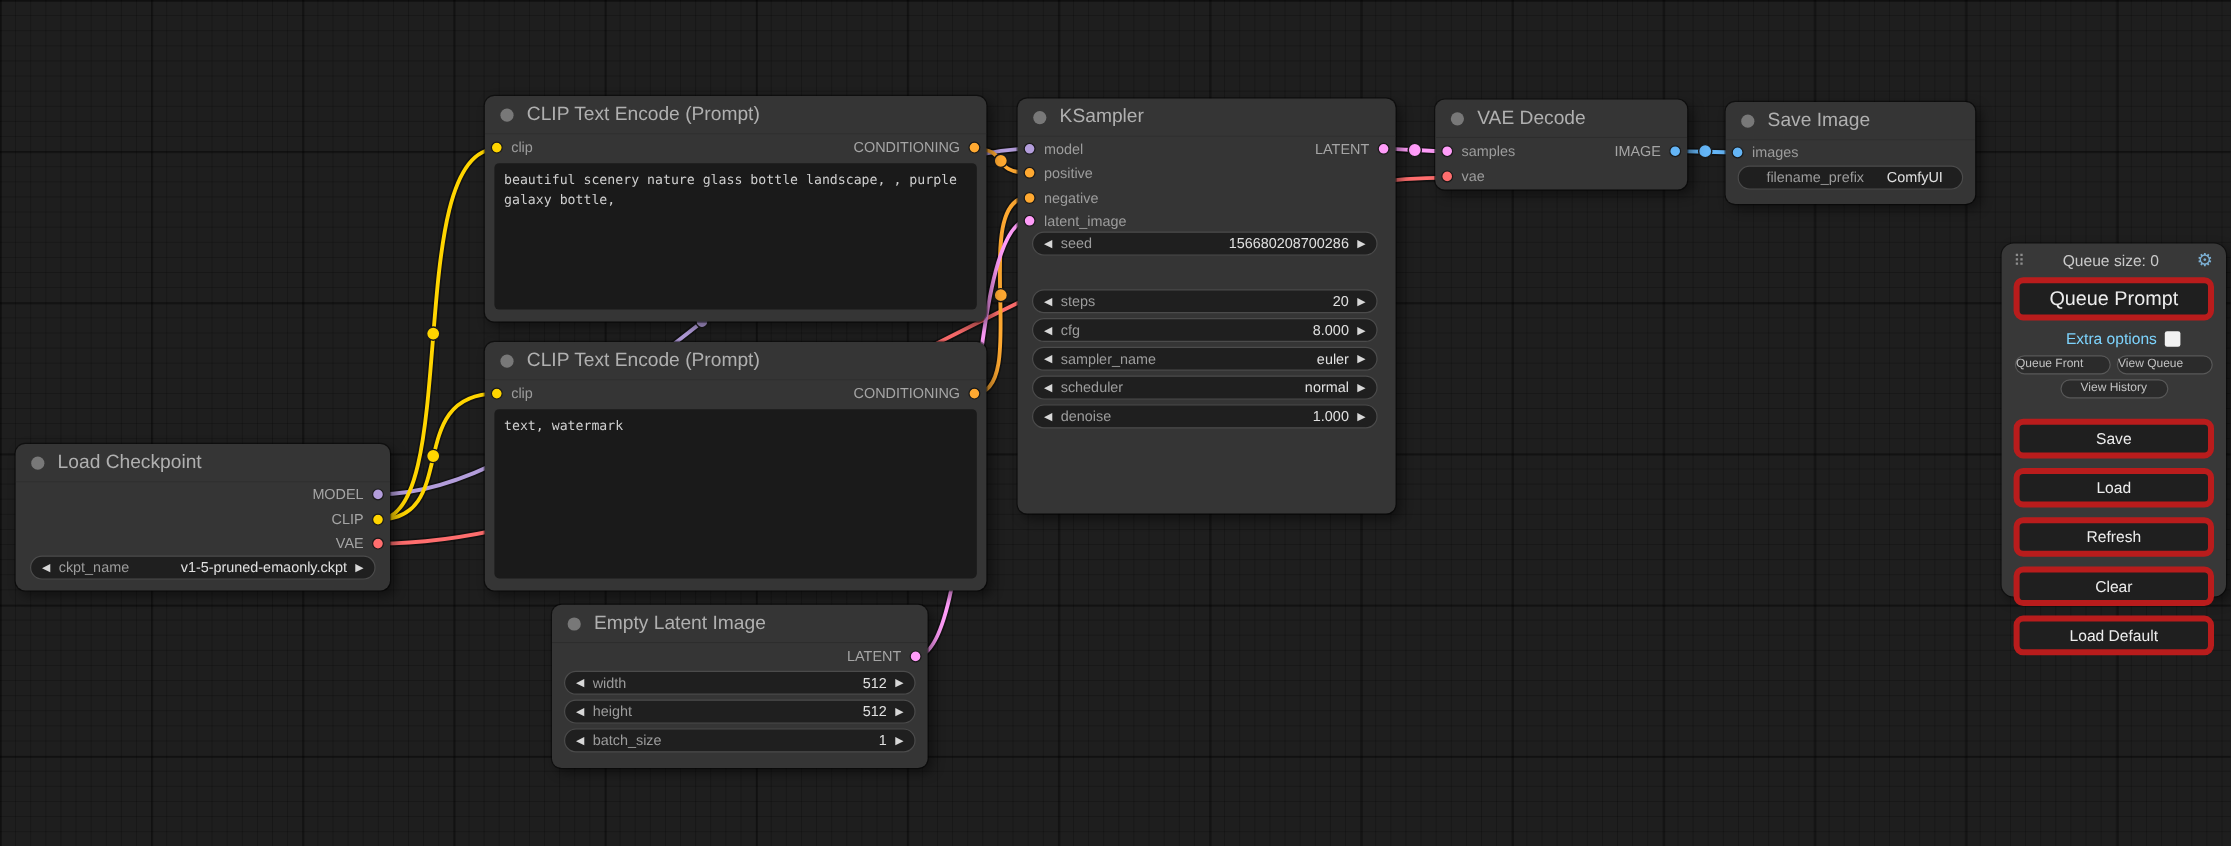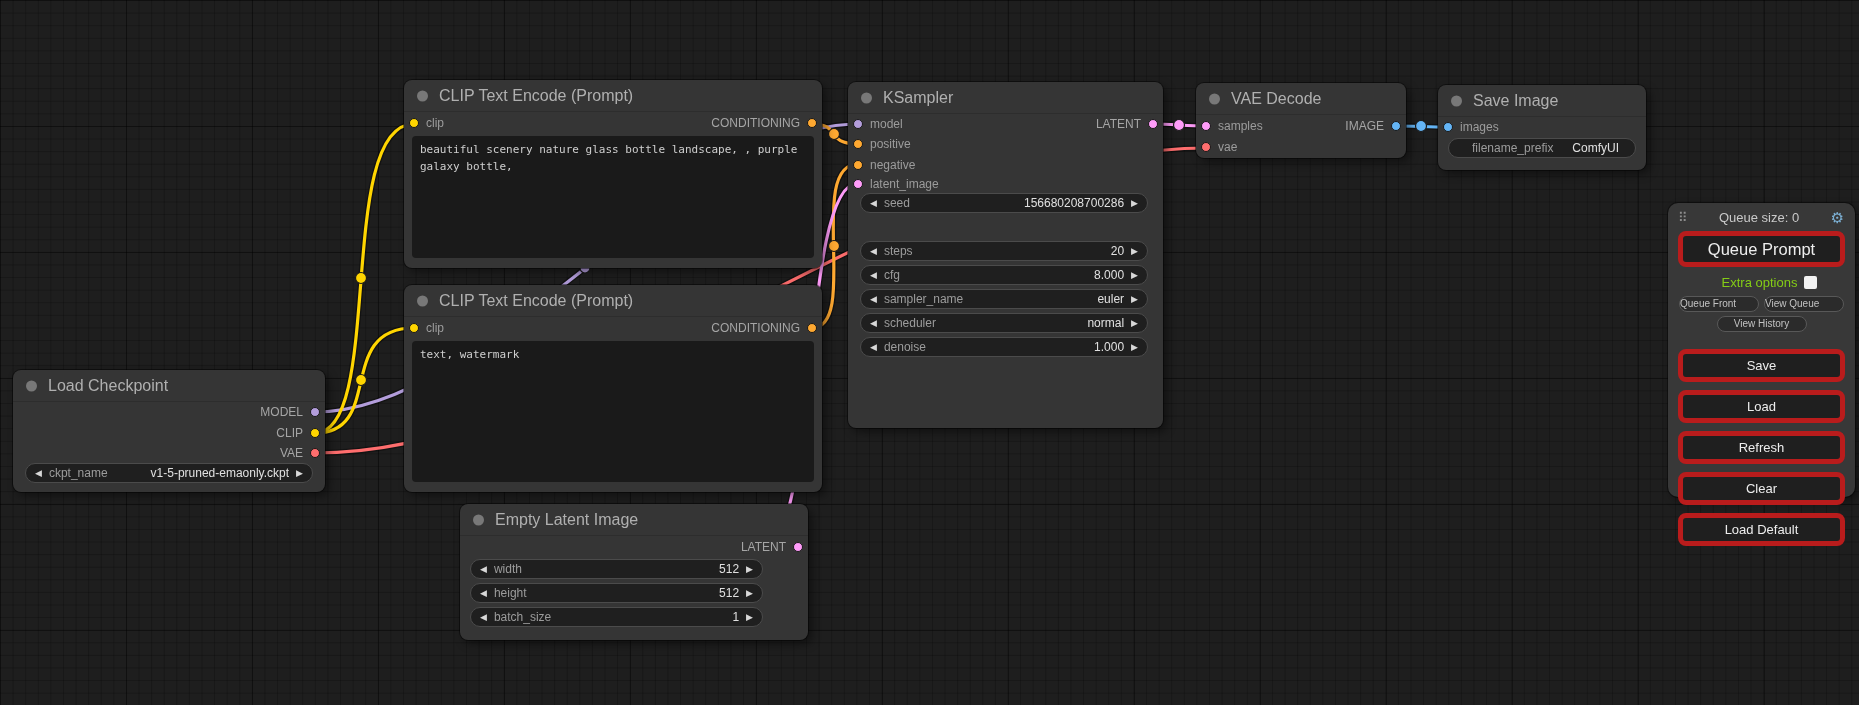--- a/index.html
+++ b/index.html
@@ -47,21 +47,21 @@
 
   .panel{position:absolute;left:1668px;top:203px;width:187px;height:294px;background:#383838;
     border-radius:10px;z-index:3;box-shadow:0 0 0 1px rgba(0,0,0,.4), 4px 4px 10px rgba(0,0,0,.45);}
   .qhead{display:flex;align-items:center;padding:7px 11px 0 10px;}
   .qhandle{color:#8d8d8d;font-size:13px;cursor:grab;line-height:1;}
   .qsize{flex:1;text-align:center;color:#c9c9c9;font-size:13px;}
   .qgear{color:#7cb0d4;font-size:15px;cursor:pointer;line-height:1;}
   .btn{background:#1f1f1f;border:5px solid #b91c1c;border-radius:8px;color:#ededed;
     text-align:center;cursor:pointer;}
   .qprompt{margin:6px 10px 0;height:26px;line-height:26px;font-size:16.5px;}
-  .extra{display:flex;justify-content:center;align-items:center;gap:7px;color:#84cc16;
+  .extra{display:flex;justify-content:center;align-items:center;gap:7px;color:#7dd3fc;
     font-size:13px;margin-top:8px;padding-left:16px;}
   .checkbox{width:13px;height:13px;background:#f2f2f2;border-radius:2px;cursor:pointer;}
   .srow{display:flex;gap:5px;margin:6px 11px 0;}
   .sbtn{flex:1;height:14px;line-height:14px;font-size:10px;border-radius:8px;color:#c2c2c2;
     background:#2b2b2b;border:1px solid #585858;}
   .vh{display:block;margin:4px auto 0;width:88px;height:14px;line-height:14px;font-size:10px;
     border-radius:8px;color:#c2c2c2;background:#2b2b2b;border:1px solid #585858;}
   .big{height:23px;line-height:23px;font-size:13px;margin:0 10px;}
   .big.first{margin-top:17px;}
   .big + .big{margin-top:8px;}
@@ -150,21 +150,21 @@
     </div>
     <div class="row" style="top:33px;height:20px;">
       <span class="pdot in" style="background-color: rgb(255, 213, 0);"></span>
       <span class="inlabel">clip</span>
       <span class="outlabel">CONDITIONING</span>
       <span class="pdot out" style="background-color: rgb(255, 169, 49);"></span>
     </div>
     <textarea class="ptext" style="left: 8px; top: 56px; width: 402px; height: 141px;">text, watermark</textarea>
   </div>
 
-  <div class="node" style="left:460px;top:504px;width:348px;height:136px;">
+  <div class="node" style="left:460px;top:504px;width:313px;height:136px;">
     <div class="ntitle">
       <span class="tdot"></span>
       <span>Empty Latent Image</span>
     </div>
     <div class="row" style="top:33px;height:20px;">
       <span class="outlabel">LATENT</span>
       <span class="pdot out" style="background-color: rgb(255, 156, 249);"></span>
     </div>
     <div class="widget" style="left:10px;top:55px;width:293px;">
       <span class="arr">◀</span>

